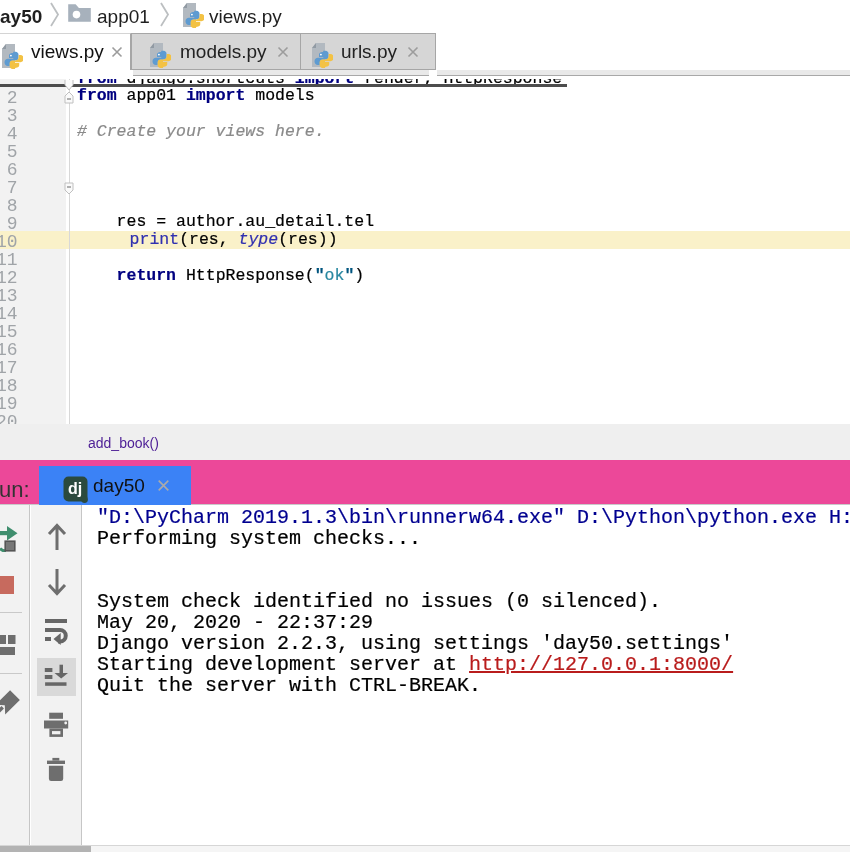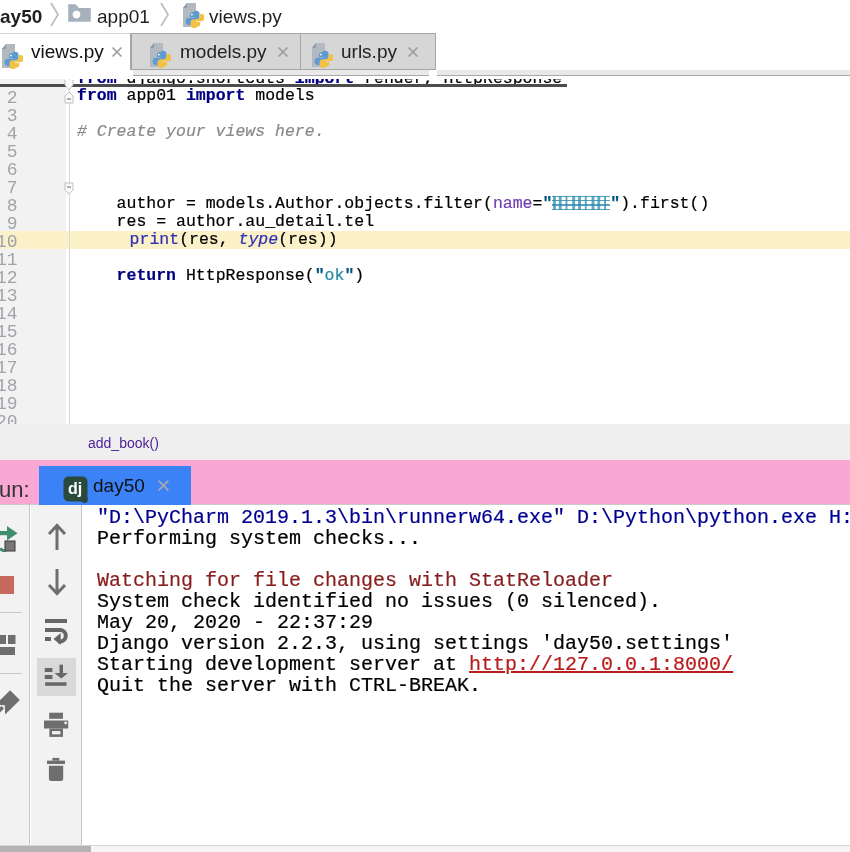--- a/index.html
+++ b/index.html
@@ -38,21 +38,21 @@
   .str { color:#2787a0; }
   .cjk { display:inline-block; width:58px; height:14px; vertical-align:-2px;
     background:
       repeating-linear-gradient(90deg, rgba(46,139,176,0) 0 1px, rgba(46,139,176,.75) 1px 3.4px, rgba(46,139,176,0) 3.4px 6.2px),
       repeating-linear-gradient(0deg, rgba(46,139,176,.8) 0 1.3px, rgba(46,139,176,0) 1.3px 4.4px);
     background-size: 19.3px 100%, 100% 100%; }
   
   #fnbar { left:0; top:424px; width:850px; height:36px; background:#efefef;
     font-size:14px; color:#4c1d95; line-height:38px; }
   
-  #runhdr { left:0; top:460px; width:850px; height:45px; background:#f9a8d4;
+  #runhdr { left:0; top:460px; width:850px; height:45px; background:#ec4899;
     border-bottom:1px solid #c9c9c9; font-size:17px; color:#333; }
   #runchip { left:39px; top:466px; width:152px; height:39px; background:#3b82f6;
     display:flex; align-items:center; font-size:19px; color:#111; }
   
   #col1 { left:0; top:505px; width:30px; height:340px; background:#f2f2f2;
     border-right:1px solid #c6c6c6; }
   #col2 { left:31px; top:505px; width:51px; height:340px; background:#f2f2f2;
     border-right:1px solid #c6c6c6; }
   #consoleBody { left:83px; top:505px; width:767px; height:340px; background:#fff; overflow:hidden; }
   .con { position:absolute; left:14px; font-family:"Liberation Mono", monospace;
@@ -140,21 +140,20 @@
     <div class="ln" style="top:264.7px; left:-4px;">16</div>
     <div class="ln" style="top:282.7px; left:-4px;">17</div>
     <div class="ln" style="top:300.7px; left:-4px;">18</div>
     <div class="ln" style="top:318.7px; left:-4px;">19</div>
     <div class="ln" style="top:336.7px; left:-4px;">20</div>
 
     <div class="cl" style="top:-6px;"><span class="kw">from</span> django.shortcuts <span class="kw">import</span> render, HttpResponse</div>
     <div id="darkline" class="abs"></div>
     <div class="cl" style="top:11px;"><span class="kw">from</span> app01 <span class="kw">import</span> models</div>
     <div class="cl" style="top:47px;"><span class="cmt"># Create your views here.</span></div>
-    <div class="cl" style="top:119px;">    author = models.Author.objects.filter(<span class="kwarg">name</span>=<span class="q">"</span><span class="cjk"></span><span class="q">"</span>).first()</div>
     <div class="cl" style="top:137px;text-align:center;">    res = author.au_detail.tel</div>
     <div class="cl" style="top:155px;">    <span class="bi">print</span>(res, <span class="bii">type</span>(res))</div>
     <div class="cl" style="top:191px;">    <span class="kw">return</span> HttpResponse(<span class="q">"</span><span class="str">ok</span><span class="q">"</span>)</div>
 
     <svg class="abs" style="left:63px; top:4px;" width="12" height="11" viewBox="0 0 12 11">
       <path d="M2 0 V5 L6 10 L10 5 V0" fill="#fafafa" stroke="#c0c0c0"></path>
     </svg>
     <svg class="abs" style="left:63px; top:15px;" width="12" height="14" viewBox="0 0 12 14">
       <path d="M2 5 L6 1 L10 5 V12 H2 Z" fill="#fafafa" stroke="#c0c0c0"></path>
       <line x1="4" y1="8" x2="8" y2="8" stroke="#909090" stroke-width="1.4"></line>
@@ -247,21 +246,20 @@
     <svg class="abs" style="left:16px; top:252px;" width="19" height="25" viewBox="0 0 19 25">
       <rect x="5.4" y="0.9" width="6.9" height="2.7" fill="#6e6e6e"></rect>
       <rect x="0" y="3.6" width="18" height="3.4" fill="#6e6e6e"></rect>
       <path d="M1.9 8.8 h14.3 v13 a2.2 2.2 0 0 1 -2.2 2.2 h-9.9 a2.2 2.2 0 0 1 -2.2 -2.2 z" fill="#6e6e6e"></path>
     </svg>
   </div>
 
   <div id="consoleBody" class="abs">
     <div class="con" style="top:2px;  color:#000090;">"D:\PyCharm 2019.1.3\bin\runnerw64.exe" D:\Python\python.exe H:</div>
     <div class="con" style="top:23px;">Performing system checks...</div>
-    <div class="con" style="top:65px; color:#871e1e;">Watching for file changes with StatReloader</div>
     <div class="con" style="top:86px;">System check identified no issues (0 silenced).</div>
     <div class="con" style="top:107px;">May 20, 2020 - 22:37:29</div>
     <div class="con" style="top:128px;">Django version 2.2.3, using settings 'day50.settings'</div>
     <div class="con" style="top:149px;">Starting development server at <span style="color:#b91c1c; text-decoration:underline;">http://127.0.0.1:8000/</span></div>
     <div class="con" style="top:170px;">Quit the server with CTRL-BREAK.</div>
   </div>
 
   <div id="hsb" class="abs"></div>
   <div id="hsbthumb" class="abs"></div>
 

